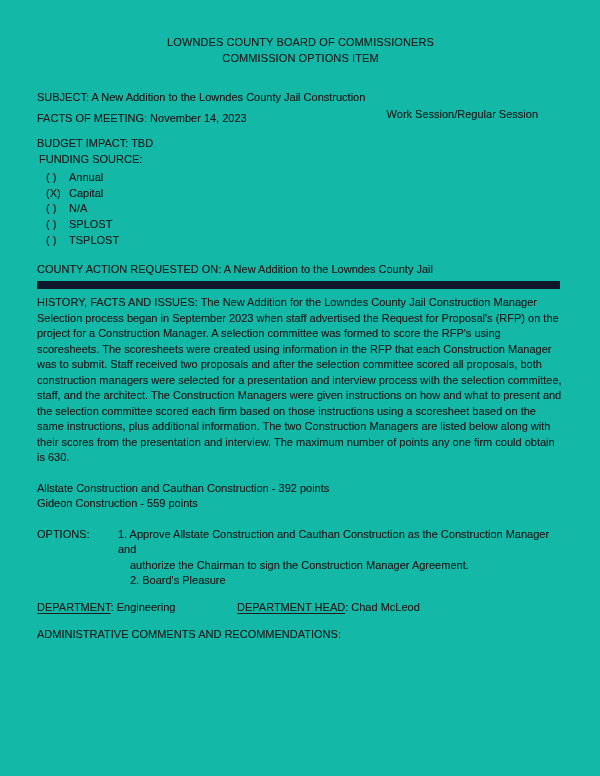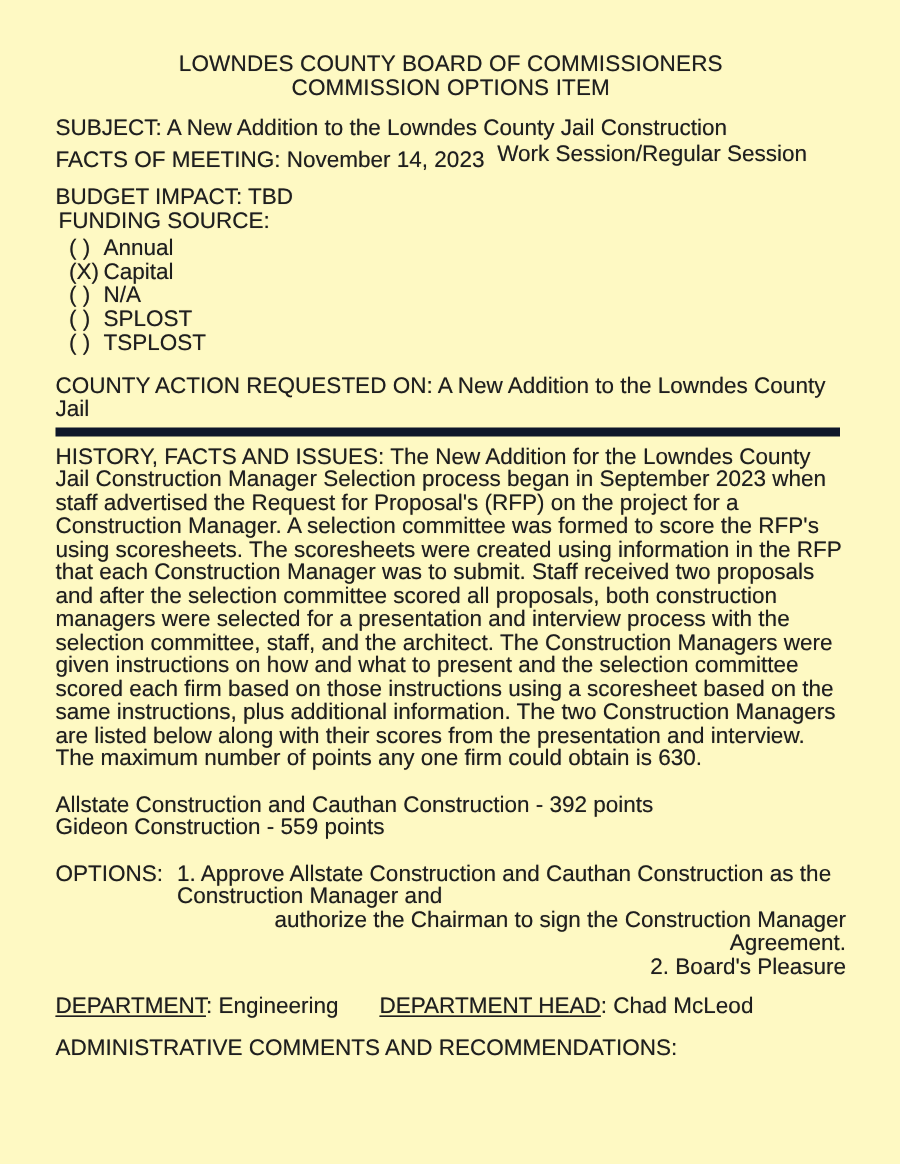--- a/index.html
+++ b/index.html
@@ -1,57 +1,57 @@
 <!DOCTYPE html>
 <html><head>
 <meta charset="utf-8">
 <style>
   html, body { margin: 0; padding: 0; background: #ffffff; }
   .page {
     position: relative;
     width: 600px;
     height: 776px;
-    background: #fef9c3;
+    background: #14b8a6;
     box-sizing: border-box;
     padding: 35px 36px 0 37px;
     font-family: "Liberation Sans", sans-serif;
-    font-size: 15px;
+    font-size: 11px;
     line-height: 15.5px;
     color: #1e1e1e;
     overflow: hidden;
     text-shadow: 0 0 0.45px rgba(30,30,30,0.55);
   }
   .center-header { text-align: center; letter-spacing: 0.1px; }
-  .subject-line { margin-top: 12px; }
+  .subject-line { margin-top: 24px; }
   .date-row {
     margin-top: 5px;
     display: flex;
     justify-content: space-between;
     align-items: baseline;
   }
   .session { padding-right: 26px; transform: translateY(-4px); }
   .budget-line { margin-top: 10px; }
   .funding-label { padding-left: 2px; }
   .fund-list { margin-top: 3px; }
   .fund-row { padding-left: 9px; line-height: 15.7px; }
   .fund-row .mark { display: inline-block; width: 23px; }
   .county-action {
     margin-top: 13px;
     width: 523px;
     padding-bottom: 4px;
-    border-bottom: 6px solid #0f172a;
+    border-bottom: 8px solid #0f172a;
   }
   .history { margin: 6px 0 0 0; width: 527px; }
   .scores { margin-top: 15px; }
   .options-block { margin-top: 15px; display: flex; gap: 23px; }
   .options-label { width: 58px; flex: none; }
   .options-items { flex: 1; }
-  .opt-cont, .opt-2 { padding-left: 12px; text-align: right; }
+  .opt-cont, .opt-2 { padding-left: 12px; }
   .recommended { margin-top: 16px; }
-  .dept-row { margin-top: 11px; display: flex; gap: 16px; }
+  .dept-row { margin-top: 11px; display: flex; }
   .dept-cell-1 { width: 200px; flex: none; }
   .u { text-decoration: underline; text-underline-offset: 2px; }
   .admin-heading { margin-top: 12px; }
 </style>
 </head>
 <body>
 
 <div class="page">
 
   <div class="center-header">

